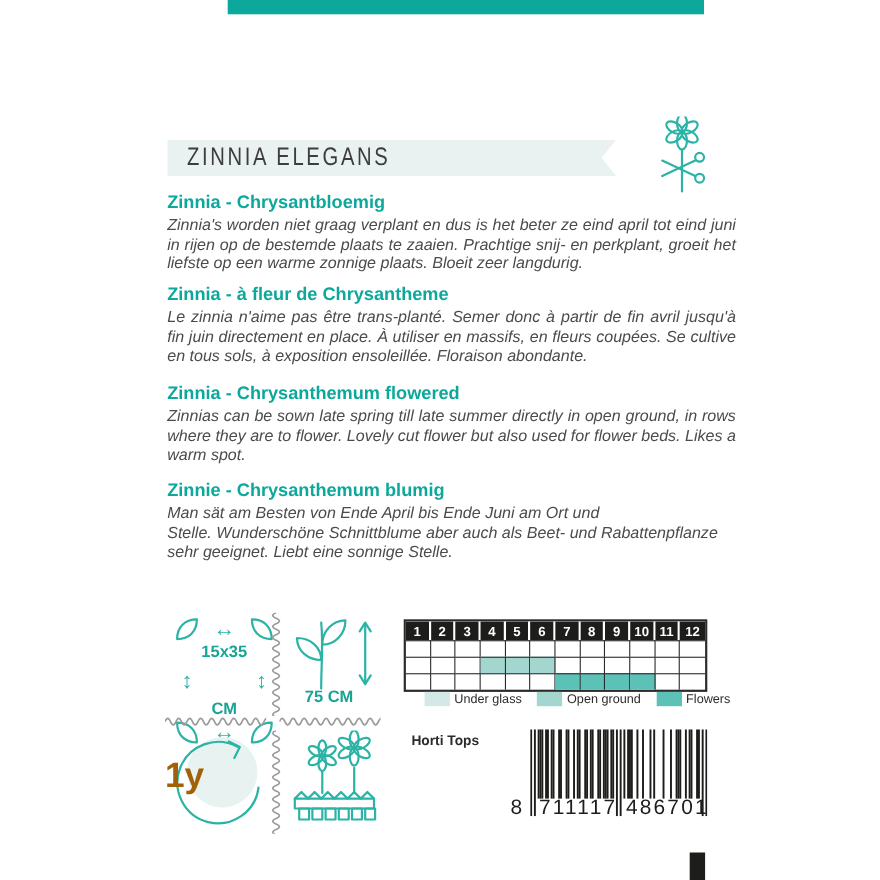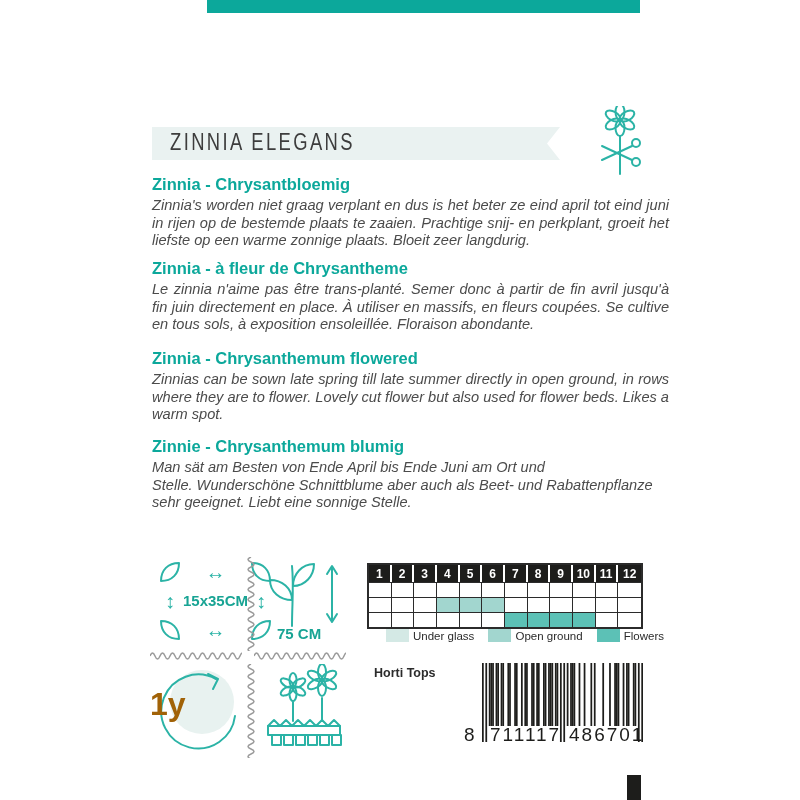--- a/index.html
+++ b/index.html
@@ -19,21 +19,21 @@
   
   .section{left:152px;width:517px;}
   .sec-heading{font-size:16.5px;font-weight:bold;color:#0ca89b;margin:0 0 3px 0;}
   .sec-body{font-size:14.6px;line-height:17.7px;margin:0;color:#4b4b4b;white-space:pre-line;font-style:italic;}
   .just{text-align:justify;}
   .spacing-grid{left:157px;top:559px;width:86px;height:84px;display:grid;
                 grid-template-columns:26px 1fr 26px;grid-template-rows:26px 1fr 26px;
                 align-items:center;justify-items:center;}
   .arrow-h{font-size:20px;font-weight:bold;color:#2bb3a6;line-height:1;}
   .arrow-v{font-size:20px;font-weight:bold;color:#2bb3a6;line-height:1;}
-  .spacing-label{display:flex;align-items:center;line-height:1.05;}
+  .spacing-label{display:flex;flex-direction:column;align-items:center;line-height:1.05;gap:36px;}
   .spacing-value{font-size:15px;font-weight:bold;color:#18a494;}
   .spacing-unit{font-size:15px;font-weight:bold;color:#18a494;}
 
   .height-quadrant{left:262px;top:558px;width:82px;height:86px;}
   .height-label{left:277px;top:625px;font-size:15px;font-weight:bold;color:#18a494;}
 
   .cycle-quadrant{left:150px;top:664px;width:96px;height:92px;}
   .cycle-bg{left:20px;top:6px;width:64px;height:64px;border-radius:50%;background:#e8f2f0;}
   .cycle-text{left:0;top:22px;width:96px;text-align:left;font-size:32px;font-weight:bold;color:#a16207;}
 

